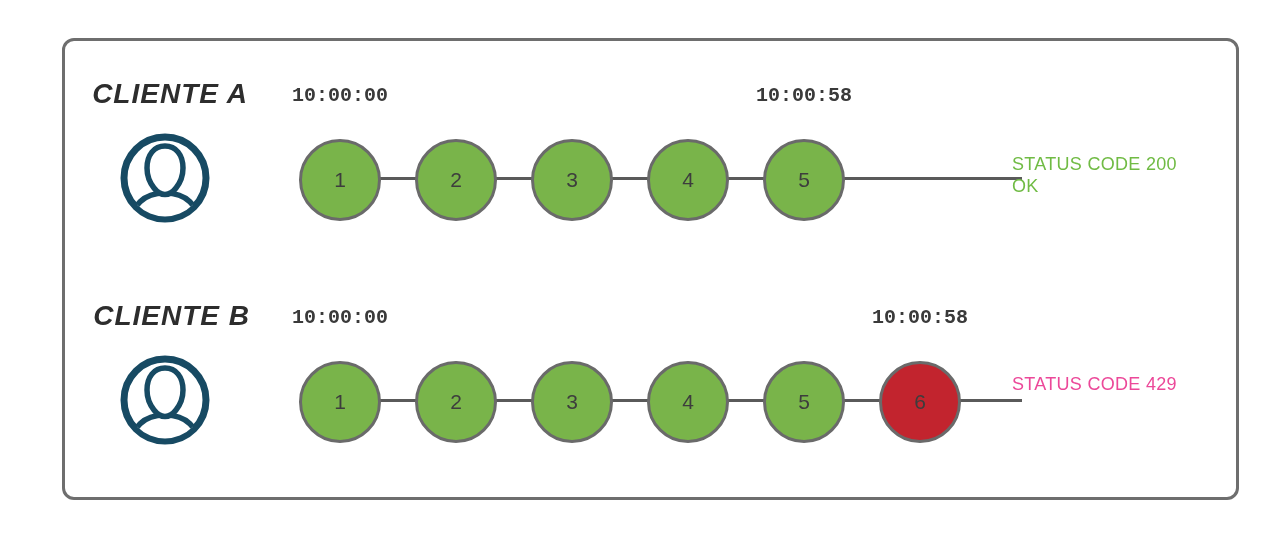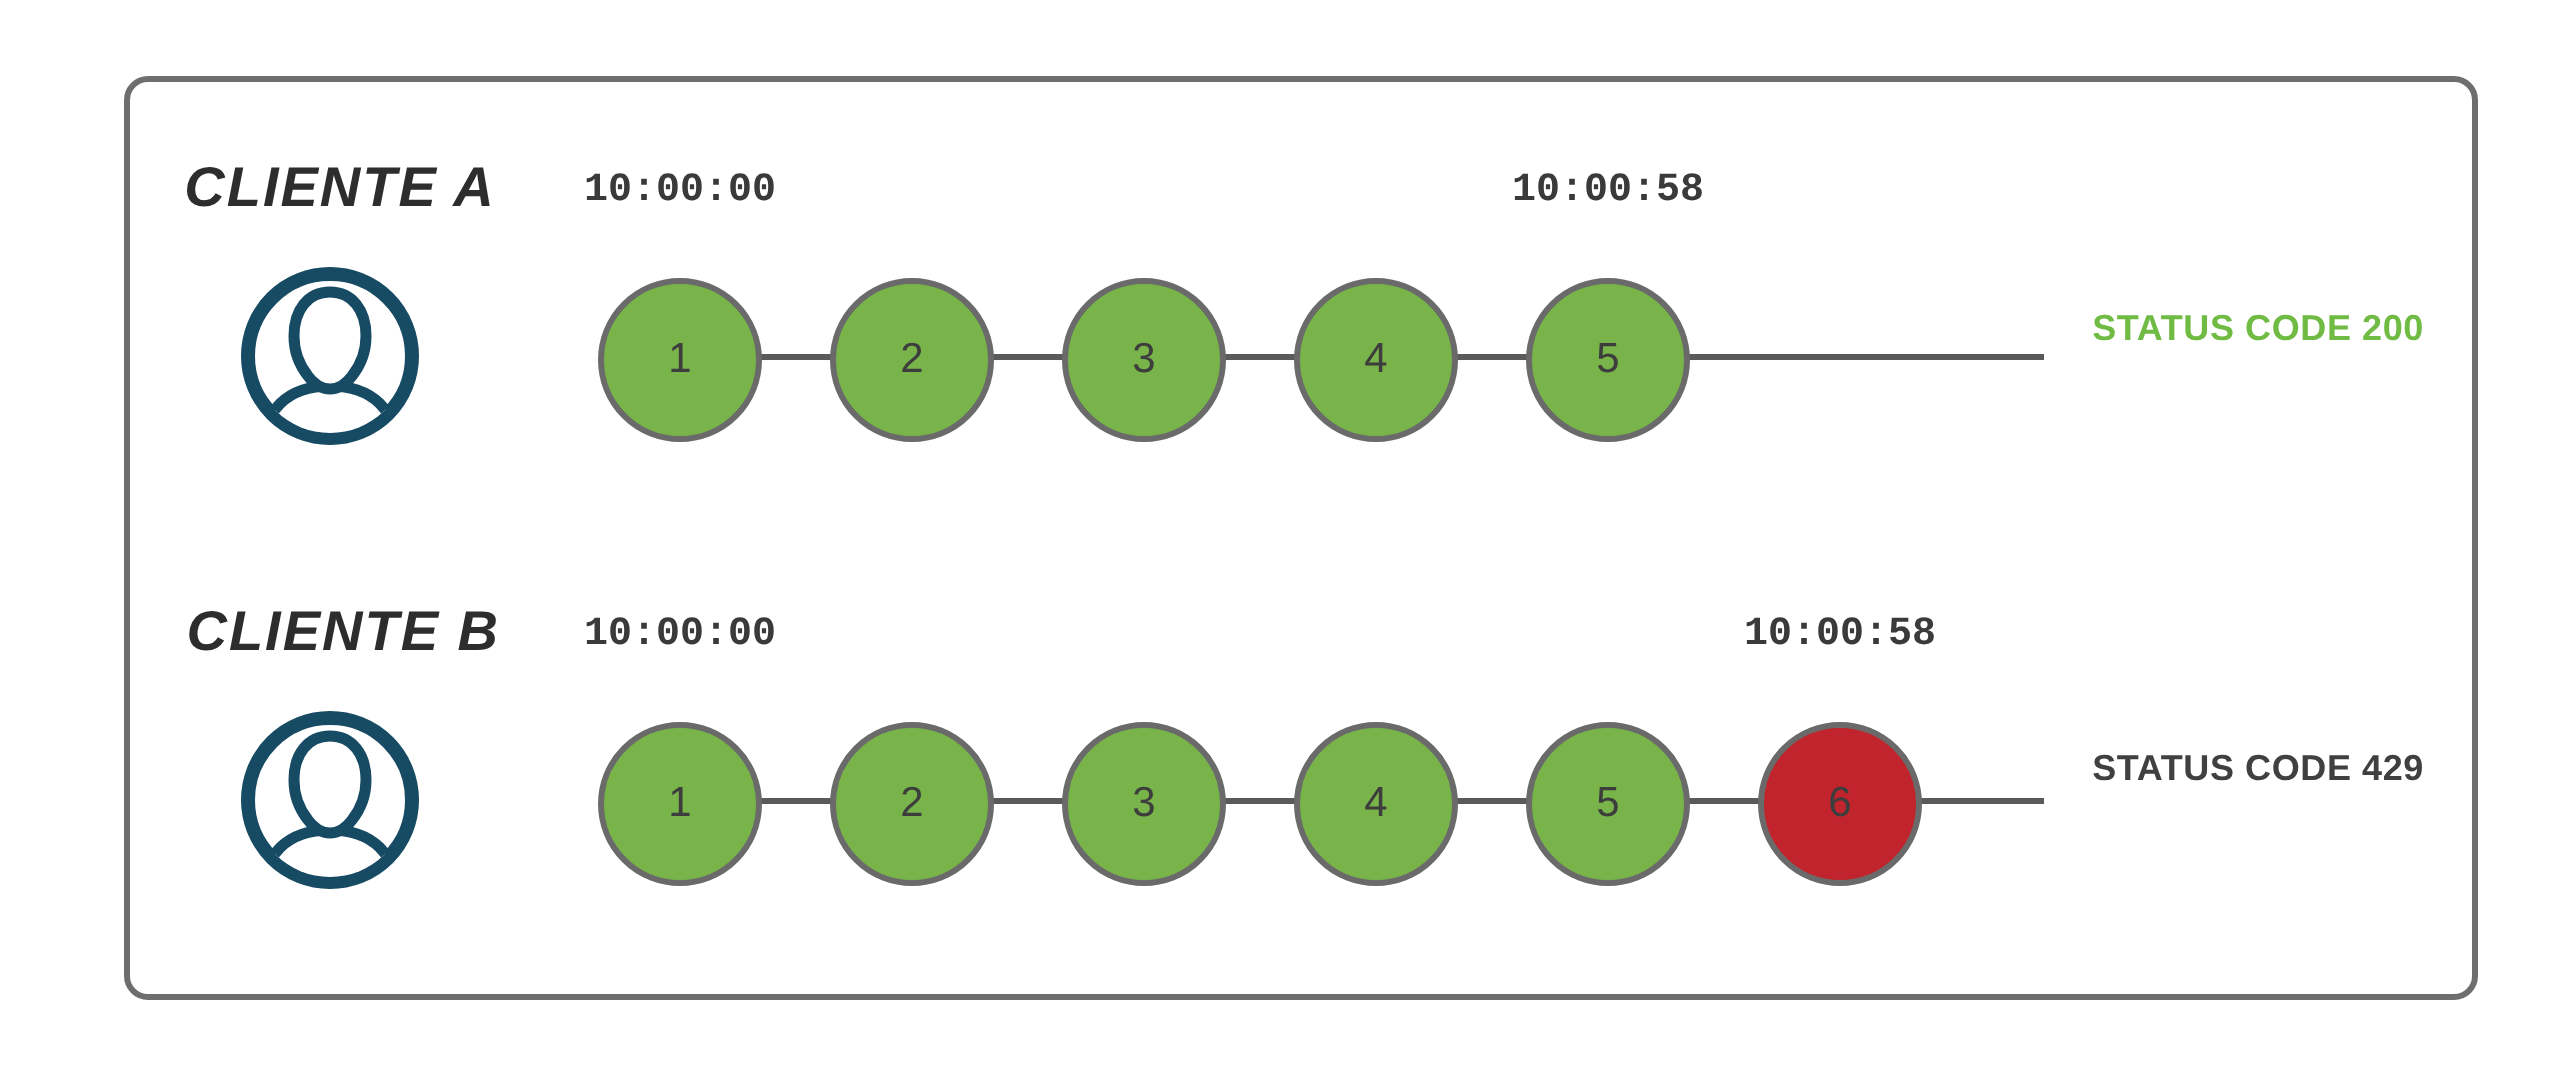--- a/index.html
+++ b/index.html
@@ -26,21 +26,21 @@
   .circle{position:absolute;width:82px;height:82px;border-radius:50%;
          border:3px solid var(--circle_border);box-sizing:border-box;
          display:flex;align-items:center;justify-content:center;
          font-size:21px;color:var(--number_text);}
   .circle.ok{background:var(--ok);}
   .circle.blocked{background:var(--blocked);}
   .row-a .circle{top:139px;}
   .row-b .circle{top:361px;}
   .c1{left:299px;} .c2{left:415px;} .c3{left:531px;}
   .c4{left:647px;} .c5{left:763px;} .c6{left:879px;}
-  .status{position:absolute;width:200px;text-align:right;font-weight:700;
+  .status{position:absolute;width:200px;text-align:left;font-weight:400;
          font-size:18px;line-height:22px;letter-spacing:0.3px;}
   .status-a{left:1012px;top:153px;}
   .status-b{left:1012px;top:373px;}
 </style>
 </head>
 <body>
 
 <div class="frame"></div>
 
 <div class="row-a">
@@ -67,20 +67,21 @@
   <div class="timeline line-a"></div>
 
   <div class="circle c1 ok">1</div>
   <div class="circle c2 ok">2</div>
   <div class="circle c3 ok">3</div>
   <div class="circle c4 ok">4</div>
   <div class="circle c5 ok">5</div>
 
   <div class="status status-a" style="color: rgb(112, 187, 68);">
     <div>STATUS CODE 200</div>
+    <div>OK</div>
   </div>
 </div>
 
 <div class="row-b">
   <div class="client-label lbl-b">CLIENTE B</div>
 
   <div class="avatar av-b">
     <svg viewBox="0 0 96 96" width="96" height="96">
       <defs>
           <clipPath id="avclip-b">
@@ -100,16 +101,16 @@
 
   <div class="timeline line-b"></div>
 
   <div class="circle c1 ok">1</div>
   <div class="circle c2 ok">2</div>
   <div class="circle c3 ok">3</div>
   <div class="circle c4 ok">4</div>
   <div class="circle c5 ok">5</div>
   <div class="circle c6 blocked">6</div>
 
-  <div class="status status-b" style="color: #404040;">
+  <div class="status status-b" style="color: #ec4899;">
     <div>STATUS CODE 429</div>
   </div>
 </div>
 
 </body></html>

